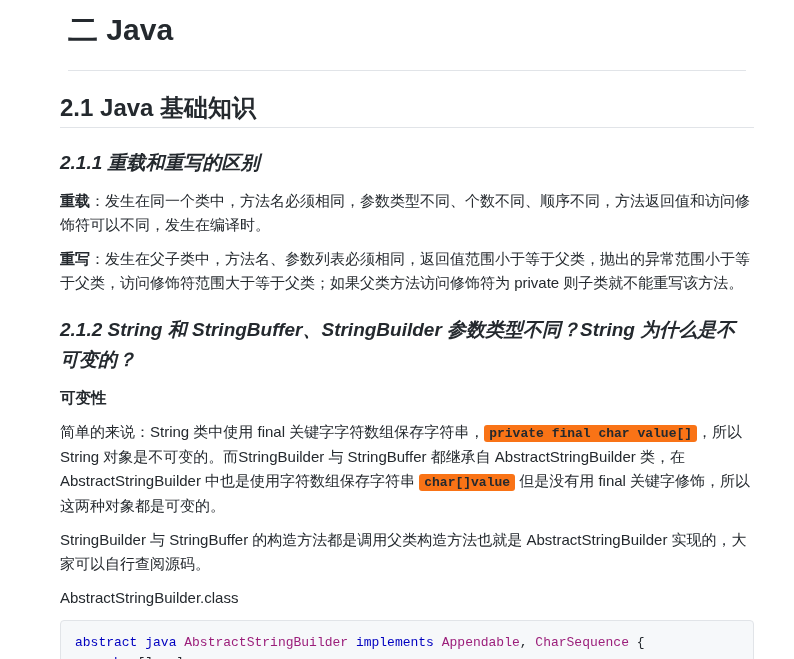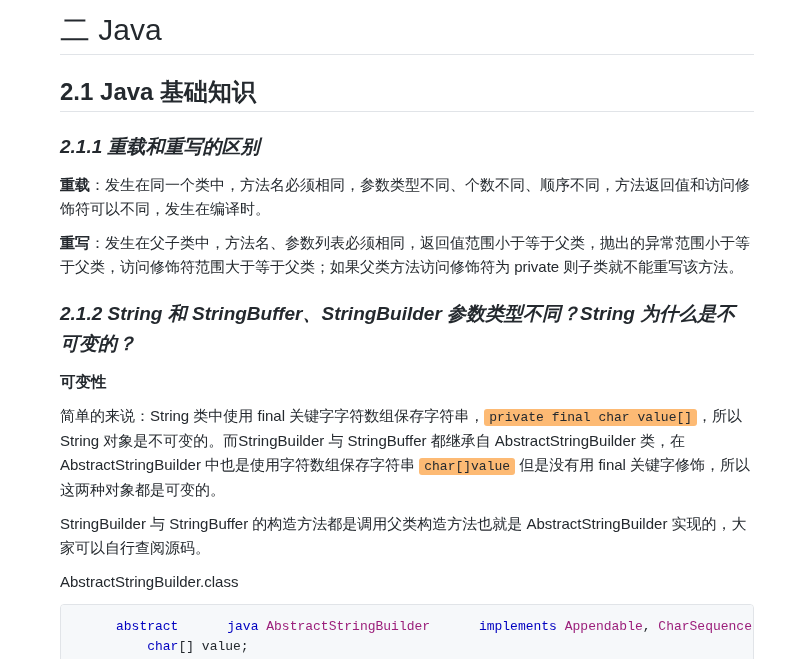--- a/index.html
+++ b/index.html
@@ -8,23 +8,23 @@
     background: #fff;
     margin: 0;
     padding: 0 40px 20px 60px;
     max-width: 794px;
     box-sizing: border-box;
     font-size: 15px;
     line-height: 1.6;
   }
   h1.main-title {
     font-size: 30px;
-    font-weight: 400;
-    margin: 6px 0 10px;
-    padding-bottom: 0;
+    font-weight: 700;
+    margin: 6px 8px 10px;
+    padding-bottom: 16px;
     border-bottom: 1px solid #e1e4e8;
   }
   h2.section-title {
     font-size: 24px;
     font-weight: 700;
     margin: 18px 0 10px;
     padding-bottom: 0;
     border-bottom: 1px solid #e1e4e8;
   }
   h3.subsection-title {
@@ -35,38 +35,39 @@
   }
   h4.part-title {
     font-size: 15.5px;
     font-weight: 700;
     margin: 1px 0 10px;
   }
   p { margin: 10px 0; }
   strong.bold { font-weight: 700; }
   code.inline {
     font-family: "SFMono-Regular", Consolas, "Liberation Mono", Menlo, monospace;
-    background: #fdba74;
+    background: #f97316;
     padding: 1px 5px;
     border-radius: 3px;
     font-size: 13px;
+    font-weight: bold;
   }
   pre.code-block {
     background: #f6f8fa;
     border: 1px solid #e1e4e8;
     border-radius: 4px;
     padding: 12px 14px;
     margin: 10px 0 0;
     overflow-x: auto;
     font-family: "SFMono-Regular", Consolas, "Liberation Mono", Menlo, monospace;
     font-size: 13px;
     line-height: 1.55;
     white-space: pre;
   }
-  .kw { color: #0000c0; margin-left: 41px; }     
+  .kw { color: #0000c0; }     
   .type { color: #9b1e7a; text-align: right; }   
 </style>
 </head>
 <body>
 
 <h1 class="main-title">二 Java</h1>
 
 <h2 class="section-title">2.1 Java 基础知识</h2>
 
 <h3 class="subsection-title">2.1.1 重载和重写的区别</h3>

